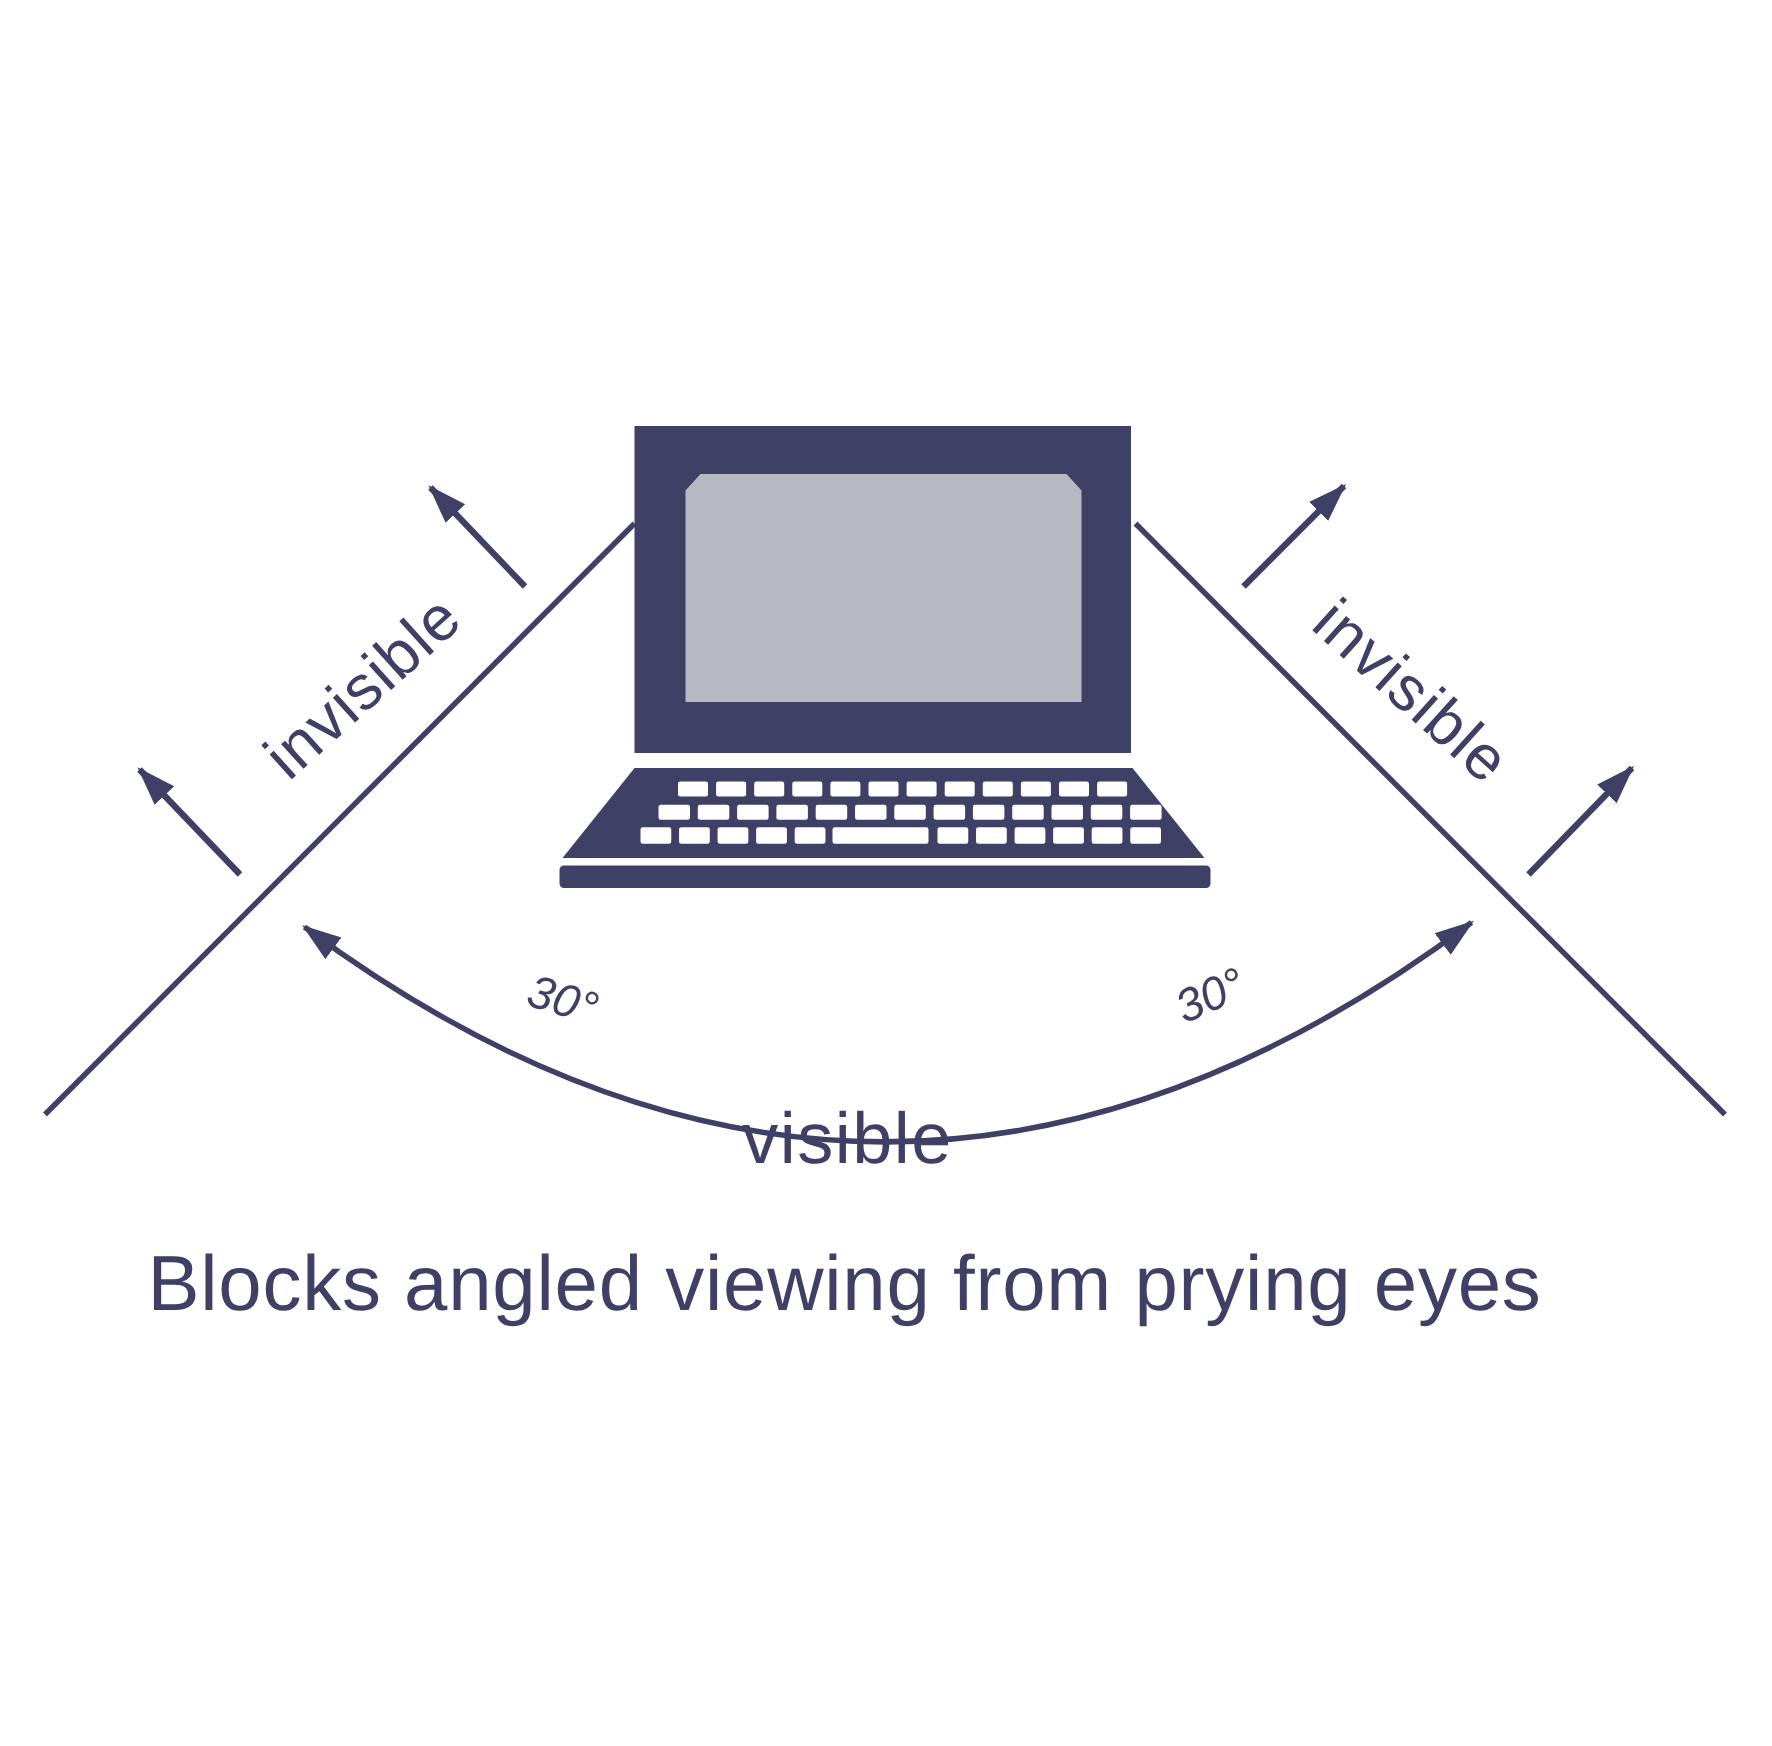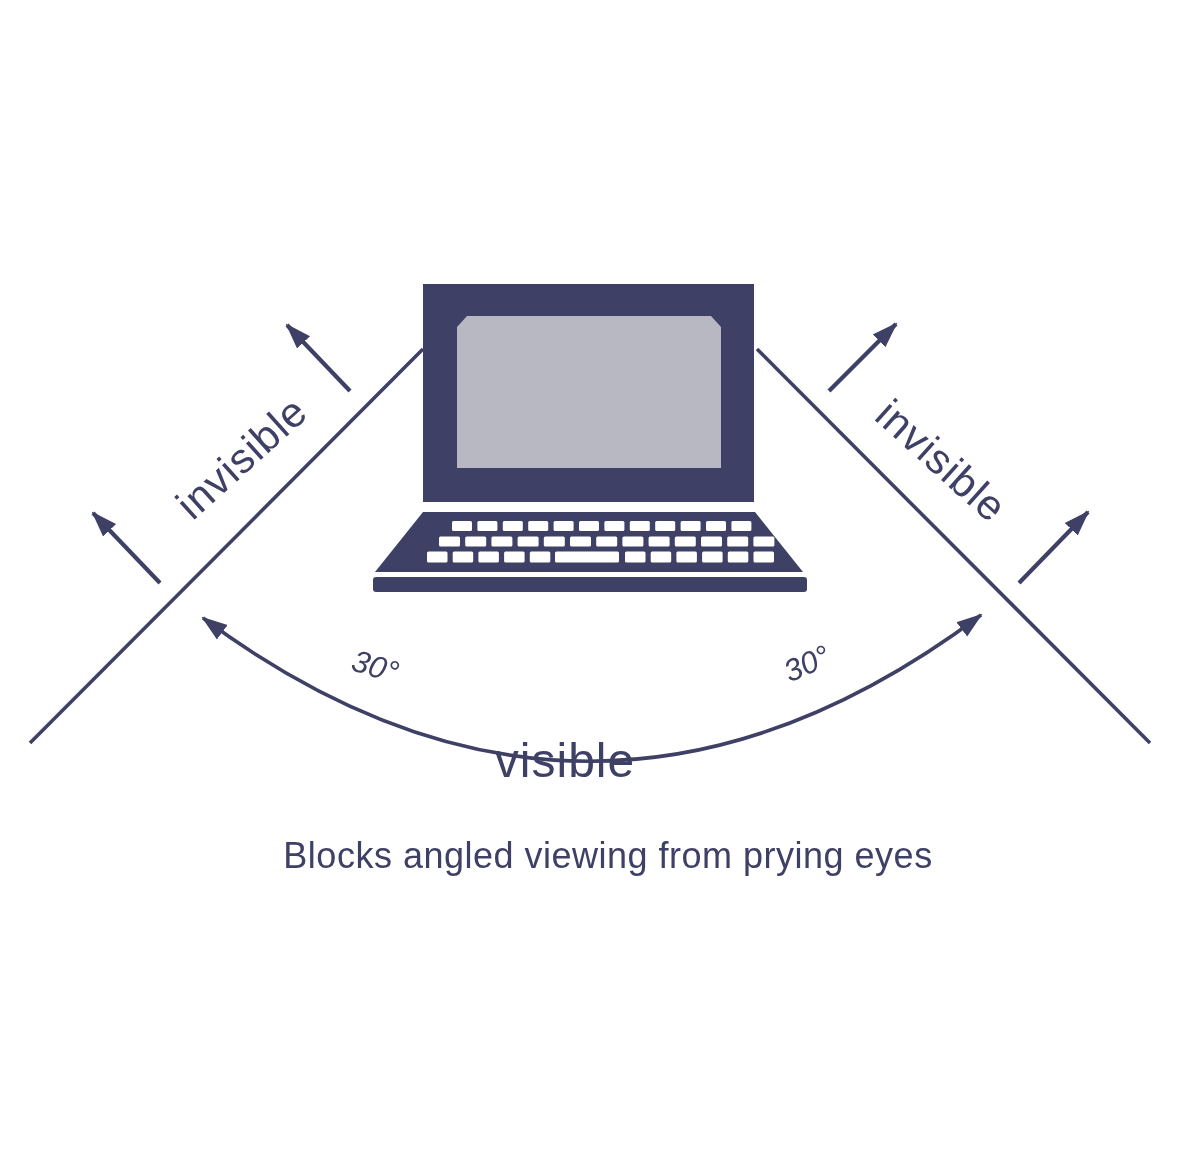--- a/index.html
+++ b/index.html
@@ -28,21 +28,21 @@
     color: var(--navy);
     font-weight: 300;
     white-space: nowrap;
     transform: translate(-50%, -50%);
   }
   .lbl-invisible-left  { left: 242px; top: 458px; font-size: 42px; letter-spacing: 1px; transform: translate(-50%,-50%) rotate(-42deg); }
   .lbl-invisible-right { left: 941px; top: 461px; font-size: 42px; letter-spacing: 1px; transform: translate(-50%,-50%) rotate(42deg); }
   .lbl-angle-left  { left: 375px; top: 667px; font-size: 31px; font-style: italic; font-weight: 400; transform: translate(-50%,-50%) rotate(17deg); }
   .lbl-angle-right { left: 807px; top: 664px; font-size: 31px; font-style: italic; font-weight: 400; transform: translate(-50%,-50%) rotate(-24deg); }
   .lbl-visible { left: 565px; top: 716px; font-size: 48px; letter-spacing: 1px; margin-top: 44px; }
-  .lbl-caption { left: 608px; top: 856px; font-size: 36px; letter-spacing: 0.5px; }
+  .lbl-caption { left: 563px; top: 856px; font-size: 52px; letter-spacing: 0.5px; }
 </style>
 </head>
 <body>
 
 <div class="stage">
 
   <svg class="diagram-svg" width="1181" height="1164" viewBox="0 0 1181 1164">
     <defs>
       <marker id="ah" markerUnits="userSpaceOnUse" markerWidth="26" markerHeight="20" refX="24" refY="10" orient="auto-start-reverse">
         <path d="M0,1 L26,10 L0,19 Z" class="fill-navy"></path>

